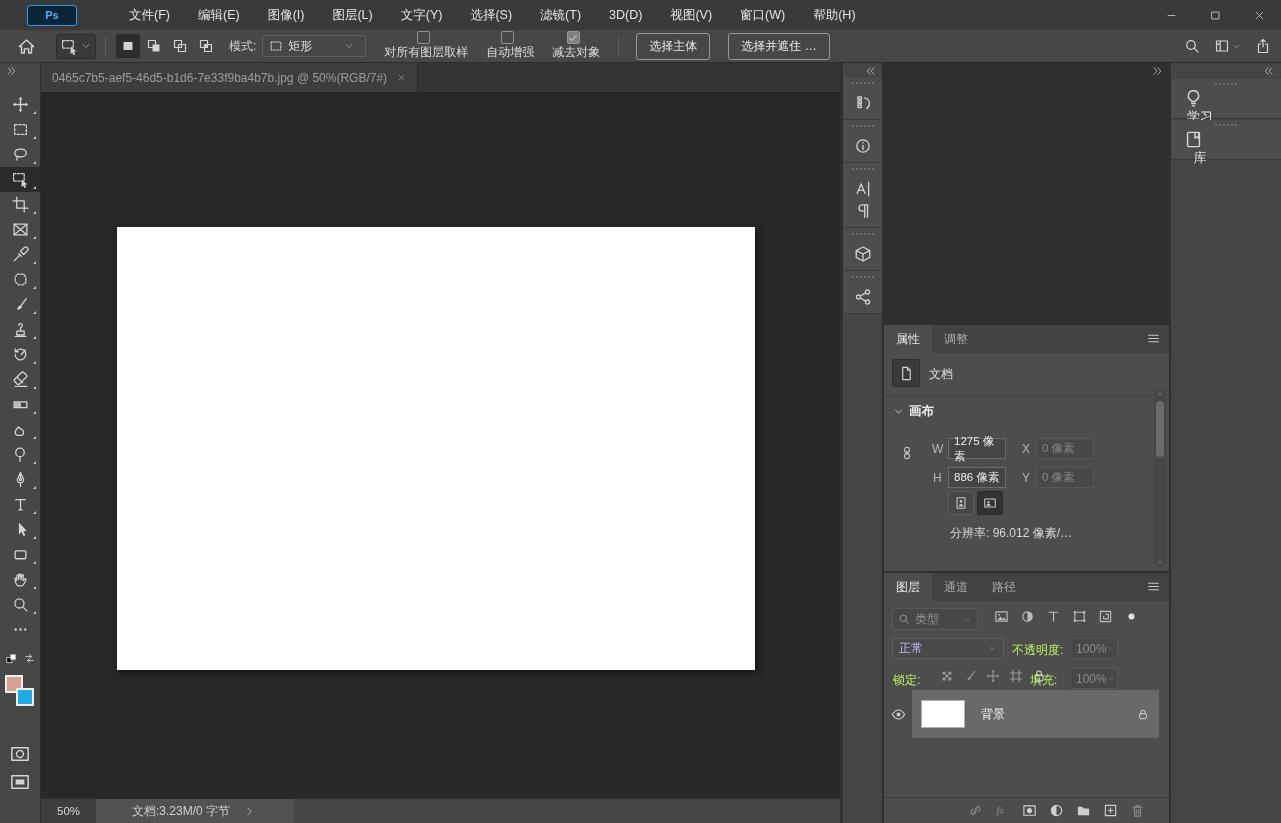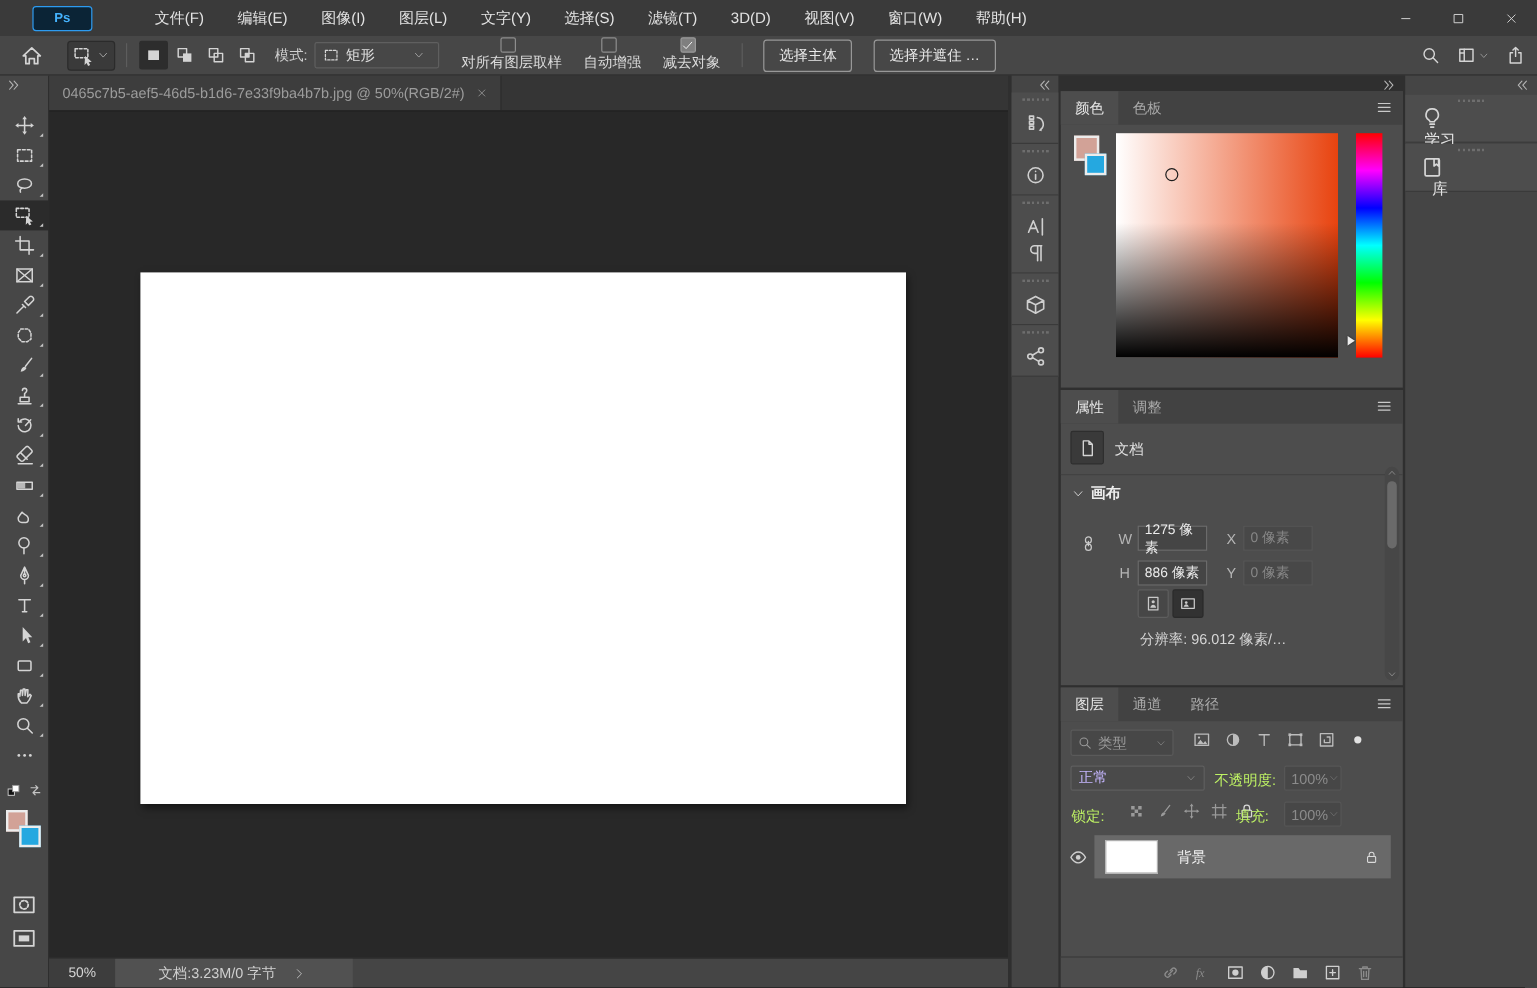--- a/index.html
+++ b/index.html
@@ -163,21 +163,21 @@
   .gray-lab{position:absolute;color:#bef264;}
   .pct-box{position:absolute;width:48px;height:21px;background:#474747;border:1px solid #565656;
            border-radius:2px;display:flex;align-items:center;padding:0 5px;color:#8b8b8b;}
   .pct-box .sel-ch{width:9px;height:9px;color:#6f6f6f;margin-left:auto;}
   #lp-locks{position:absolute;left:56px;top:68px;display:flex;align-items:center;}
   #lp-locks .icon{width:14px;height:14px;margin-right:9px;color:#9a9a9a;}
   #lp-locks .icon.on{color:#d6d6d6;}
   #layer-row{position:absolute;left:0;top:96px;width:285px;height:34px;display:flex;align-items:center;}
   #eye-box{width:28px;display:flex;align-items:center;justify-content:center;}
   #eye-box .icon{width:15px;height:15px;color:#cfcfcf;}
-  #layer-sel{flex:1;height:36px;background:#696969;display:flex;align-items:center;margin-right:10px;}
+  #layer-sel{flex:1;height:48px;background:#696969;display:flex;align-items:center;margin-right:10px;}
   #layer-thumb{width:44px;height:28px;background:#fff;border:1px solid #aeaeae;margin-left:9px;}
   #layer-name{margin-left:16px;color:#f0f0f0;}
   #layer-lock{margin-left:auto;margin-right:10px;width:12px;height:13px;color:#dadada;}
   #layers-footer{position:absolute;left:0;bottom:0;width:285px;height:26px;background:#4d4d4d;
                  border-top:1px solid #3a3a3a;display:flex;align-items:center;padding-left:78px;}
   #layers-footer .icon{width:15px;height:15px;margin:0 6px;color:#cfcfcf;}
   #layers-footer .icon.dim{color:#8b8b8b;}
 
   
   #dockcol{position:absolute;left:1171px;top:63px;width:110px;height:760px;background:#454545;}
@@ -582,21 +582,21 @@
         <svg viewBox="0 0 16 16" xmlns="http://www.w3.org/2000/svg">
           <rect x="1.5" y="3" width="13" height="10" stroke="currentColor" fill="none" stroke-width="1.2" stroke-linecap="round" stroke-linejoin="round"></rect>
           <rect x="4.5" y="6" width="7" height="4" fill="currentColor"></rect>
         </svg>
       </span>
   </div>
 
   <div id="docarea">
     <div id="tabbar">
         <div class="doc-tab">
-          <span>0465c7b5-aef5-46d5-b1d6-7e33f9ba4b7b.jpg @ 50%(RGB/2#)</span>
+          <span>0465c7b5-aef5-46d5-b1d6-7e33f9ba4b7b.jpg @ 50%(RGB/7#)</span>
           <span class="icon tab-close">
             <svg viewBox="0 0 16 16" xmlns="http://www.w3.org/2000/svg">
               <path d="m3.5 3.5 9 9M12.5 3.5l-9 9" stroke="currentColor" fill="none" stroke-width="1.2" stroke-linecap="round" stroke-linejoin="round"></path>
             </svg>
           </span>
         </div>
       </div>
     <div id="pasteboard">
       <div id="canvas"></div>
     </div>
@@ -674,40 +674,20 @@
     </div>
   </div>
 
   <div id="panelcol">
     <span id="pc-expand" class="icon">
         <svg viewBox="0 0 16 16" xmlns="http://www.w3.org/2000/svg">
           <path d="m4 3.5 4 4.5-4 4.5M9 3.5 13 8l-4 4.5" stroke="currentColor" fill="none" stroke-width="1.2" stroke-linecap="round" stroke-linejoin="round"></path>
         </svg>
       </span>
 
-    <div class="panel" id="panel-color">
-      <div class="tabrow">
-        <span class="ptab active">颜色</span>
-        <span class="ptab">色板</span>
-        <span class="icon pmenu">
-            <svg viewBox="0 0 16 16" xmlns="http://www.w3.org/2000/svg">
-              <path d="M2 4h12M2 8h12M2 12h12" stroke="currentColor" fill="none" stroke-width="1.2" stroke-linecap="round" stroke-linejoin="round"></path>
-            </svg>
-          </span>
-      </div>
-      <div id="color-body">
-        <div id="cp-fg" style="background: rgb(210, 162, 151);"></div>
-        <div id="cp-bg" style="background: rgb(37, 168, 224);"></div>
-        <div id="color-field" style="background: linear-gradient(to top, rgb(0, 0, 0), rgba(0, 0, 0, 0) 60%), linear-gradient(to right, rgb(255, 255, 255), rgb(232, 67, 15));">
-          <div id="cf-sel"></div>
-        </div>
-        <div id="hue-bar" style="background: linear-gradient(rgb(255, 0, 0), rgb(255, 0, 255), rgb(0, 0, 255), rgb(0, 255, 255), rgb(0, 255, 0), rgb(255, 255, 0), rgb(255, 0, 0));"></div>
-        <div id="hue-arrow"></div>
-      </div>
-    </div>
 
     <div class="panel" id="panel-props">
       <div class="tabrow">
         <span class="ptab active">属性</span>
         <span class="ptab">调整</span>
         <span class="icon pmenu">
             <svg viewBox="0 0 16 16" xmlns="http://www.w3.org/2000/svg">
               <path d="M2 4h12M2 8h12M2 12h12" stroke="currentColor" fill="none" stroke-width="1.2" stroke-linecap="round" stroke-linejoin="round"></path>
             </svg>
           </span>

